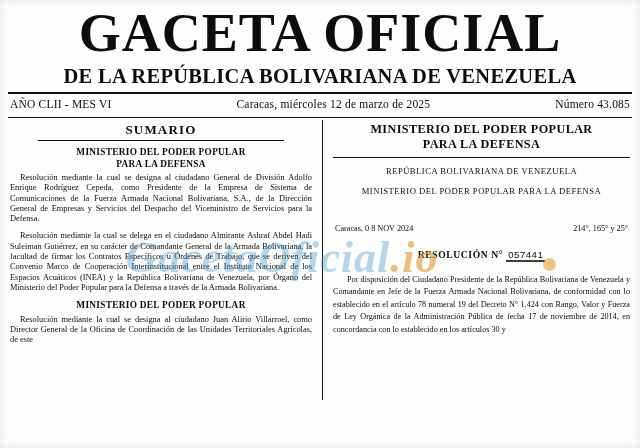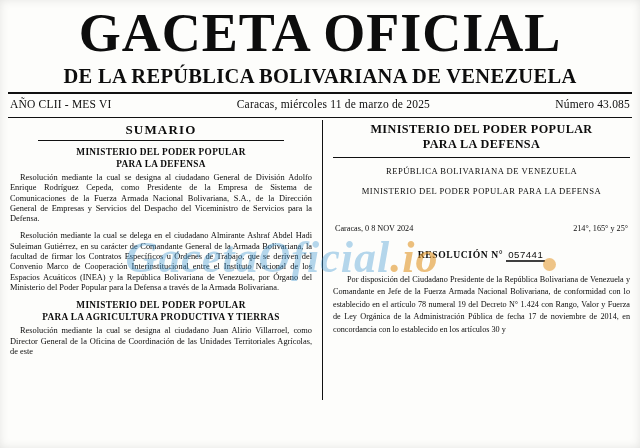--- a/index.html
+++ b/index.html
@@ -204,42 +204,41 @@
 
   <div class="masthead">
     <div class="gaceta-title">GACETA OFICIAL</div>
     <div class="republic-line">DE LA REPÚBLICA BOLIVARIANA DE VENEZUELA</div>
   </div>
 
   <div class="rule"></div>
 
   <div class="issue-bar">
     <span>AÑO CLII - MES VI</span>
-    <span class="center">Caracas, miércoles 11 de marzo de 2025</span>
+    <span class="center">Caracas, miércoles 12 de marzo de 2025</span>
     <span>Número 43.085</span>
   </div>
 
   <div class="rule thin"></div>
 
   <div class="columns">
 
     <div class="col col-left">
       <div class="sumario">SUMARIO</div>
       <div class="sumario-rule"></div>
 
       <div class="org-head">
         <div>MINISTERIO DEL PODER POPULAR</div>
         <div>PARA LA DEFENSA</div>
       </div>
       <p class="body-text">Resolución mediante la cual se designa al ciudadano General de División Adolfo Enrique Rodríguez Cepeda, como Presidente de la Empresa de Sistema de Comunicaciones de la Fuerza Armada Nacional Bolivariana, S.A., de la Dirección General de Empresas y Servicios del Despacho del Viceministro de Servicios para la Defensa.</p>
       <p class="body-text">Resolución mediante la cual se delega en el ciudadano Almirante Ashraf Abdel Hadi Suleiman Gutiérrez, en su carácter de Comandante General de la Armada Bolivariana, la facultad de firmar los Contratos Específicos u Órdenes de Trabajo, que se deriven del Convenio Marco de Cooperación Interinstitucional entre el Instituto Nacional de los Espacios Acuáticos (INEA) y la República Bolivariana de Venezuela, por Órgano del Ministerio del Poder Popular para la Defensa a través de la Armada Bolivariana.</p>
 
       <div class="org-head">
         <div>MINISTERIO DEL PODER POPULAR</div>
-        <div>PARA LA AGRICULTURA PRODUCTIVA Y TIERRAS</div>
       </div>
       <p class="body-text">Resolución mediante la cual se designa al ciudadano Juan Alirio Villarroel, como Director General de la Oficina de Coordinación de las Unidades Territoriales Agrícolas, de este</p>
     </div>
 
     <div class="divider"></div>
 
     <div class="col col-right">
       <div class="min-head">
         <div>MINISTERIO DEL PODER POPULAR</div>
         <div>PARA LA DEFENSA</div>

